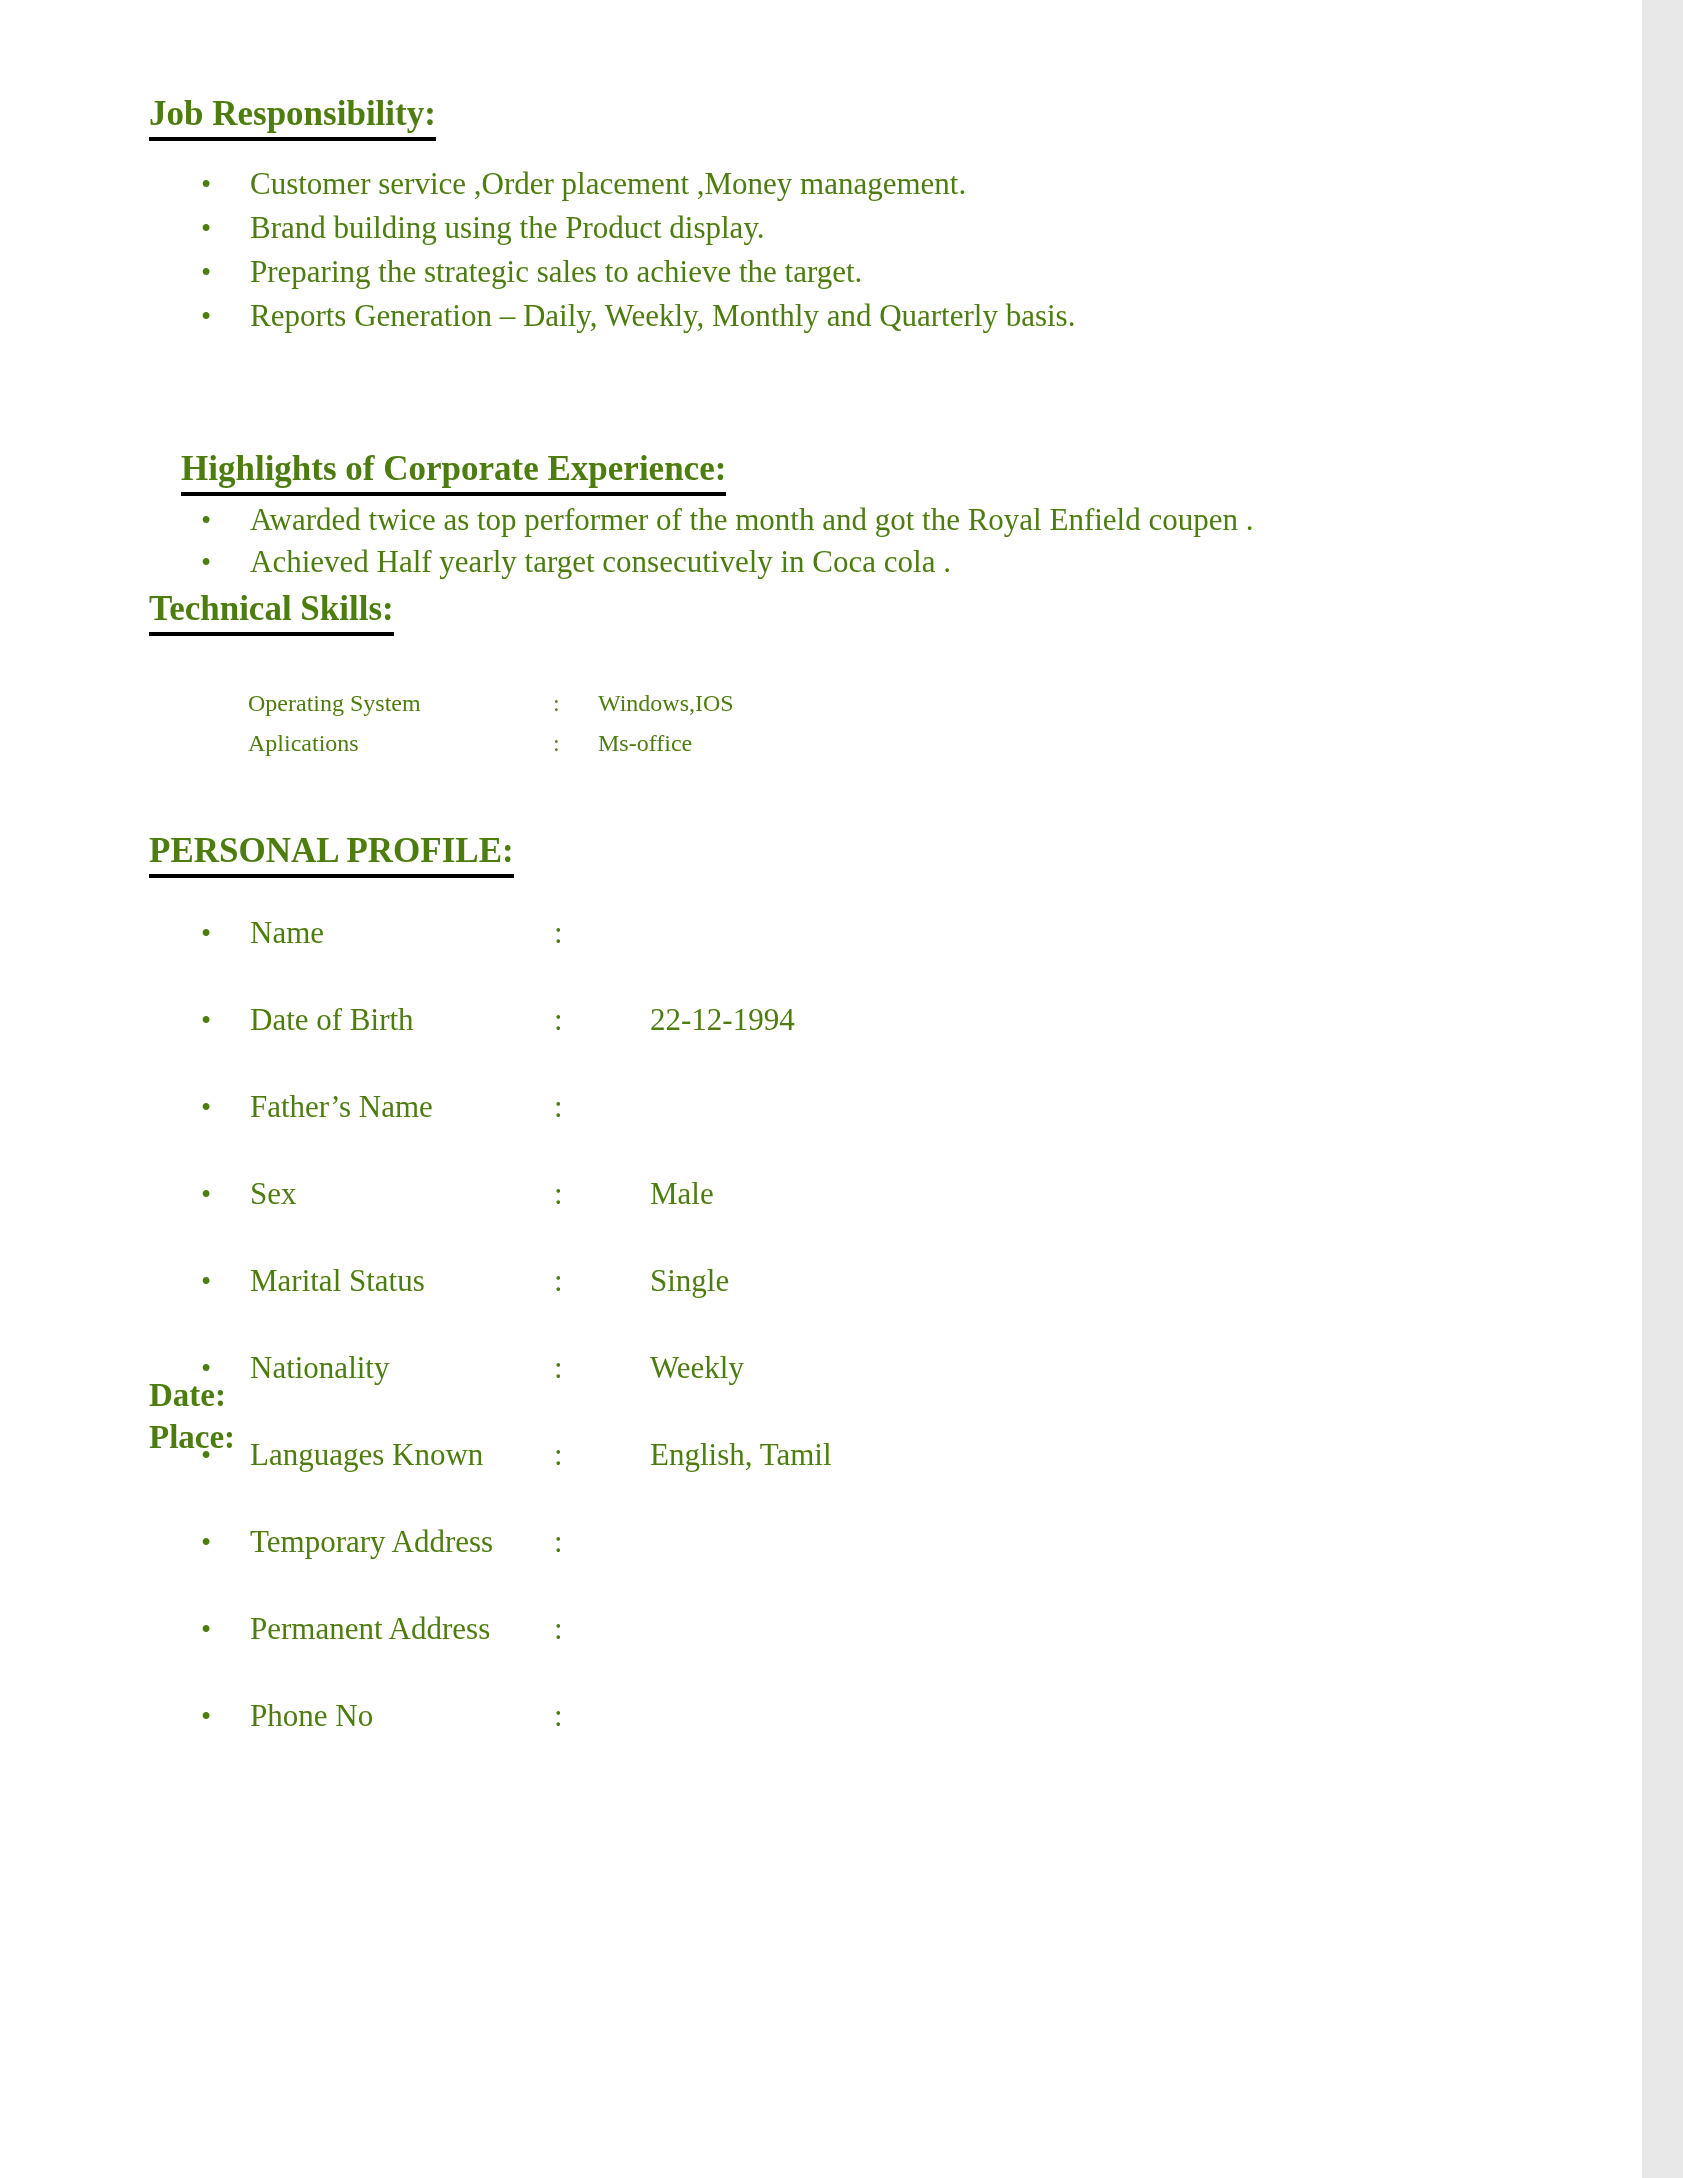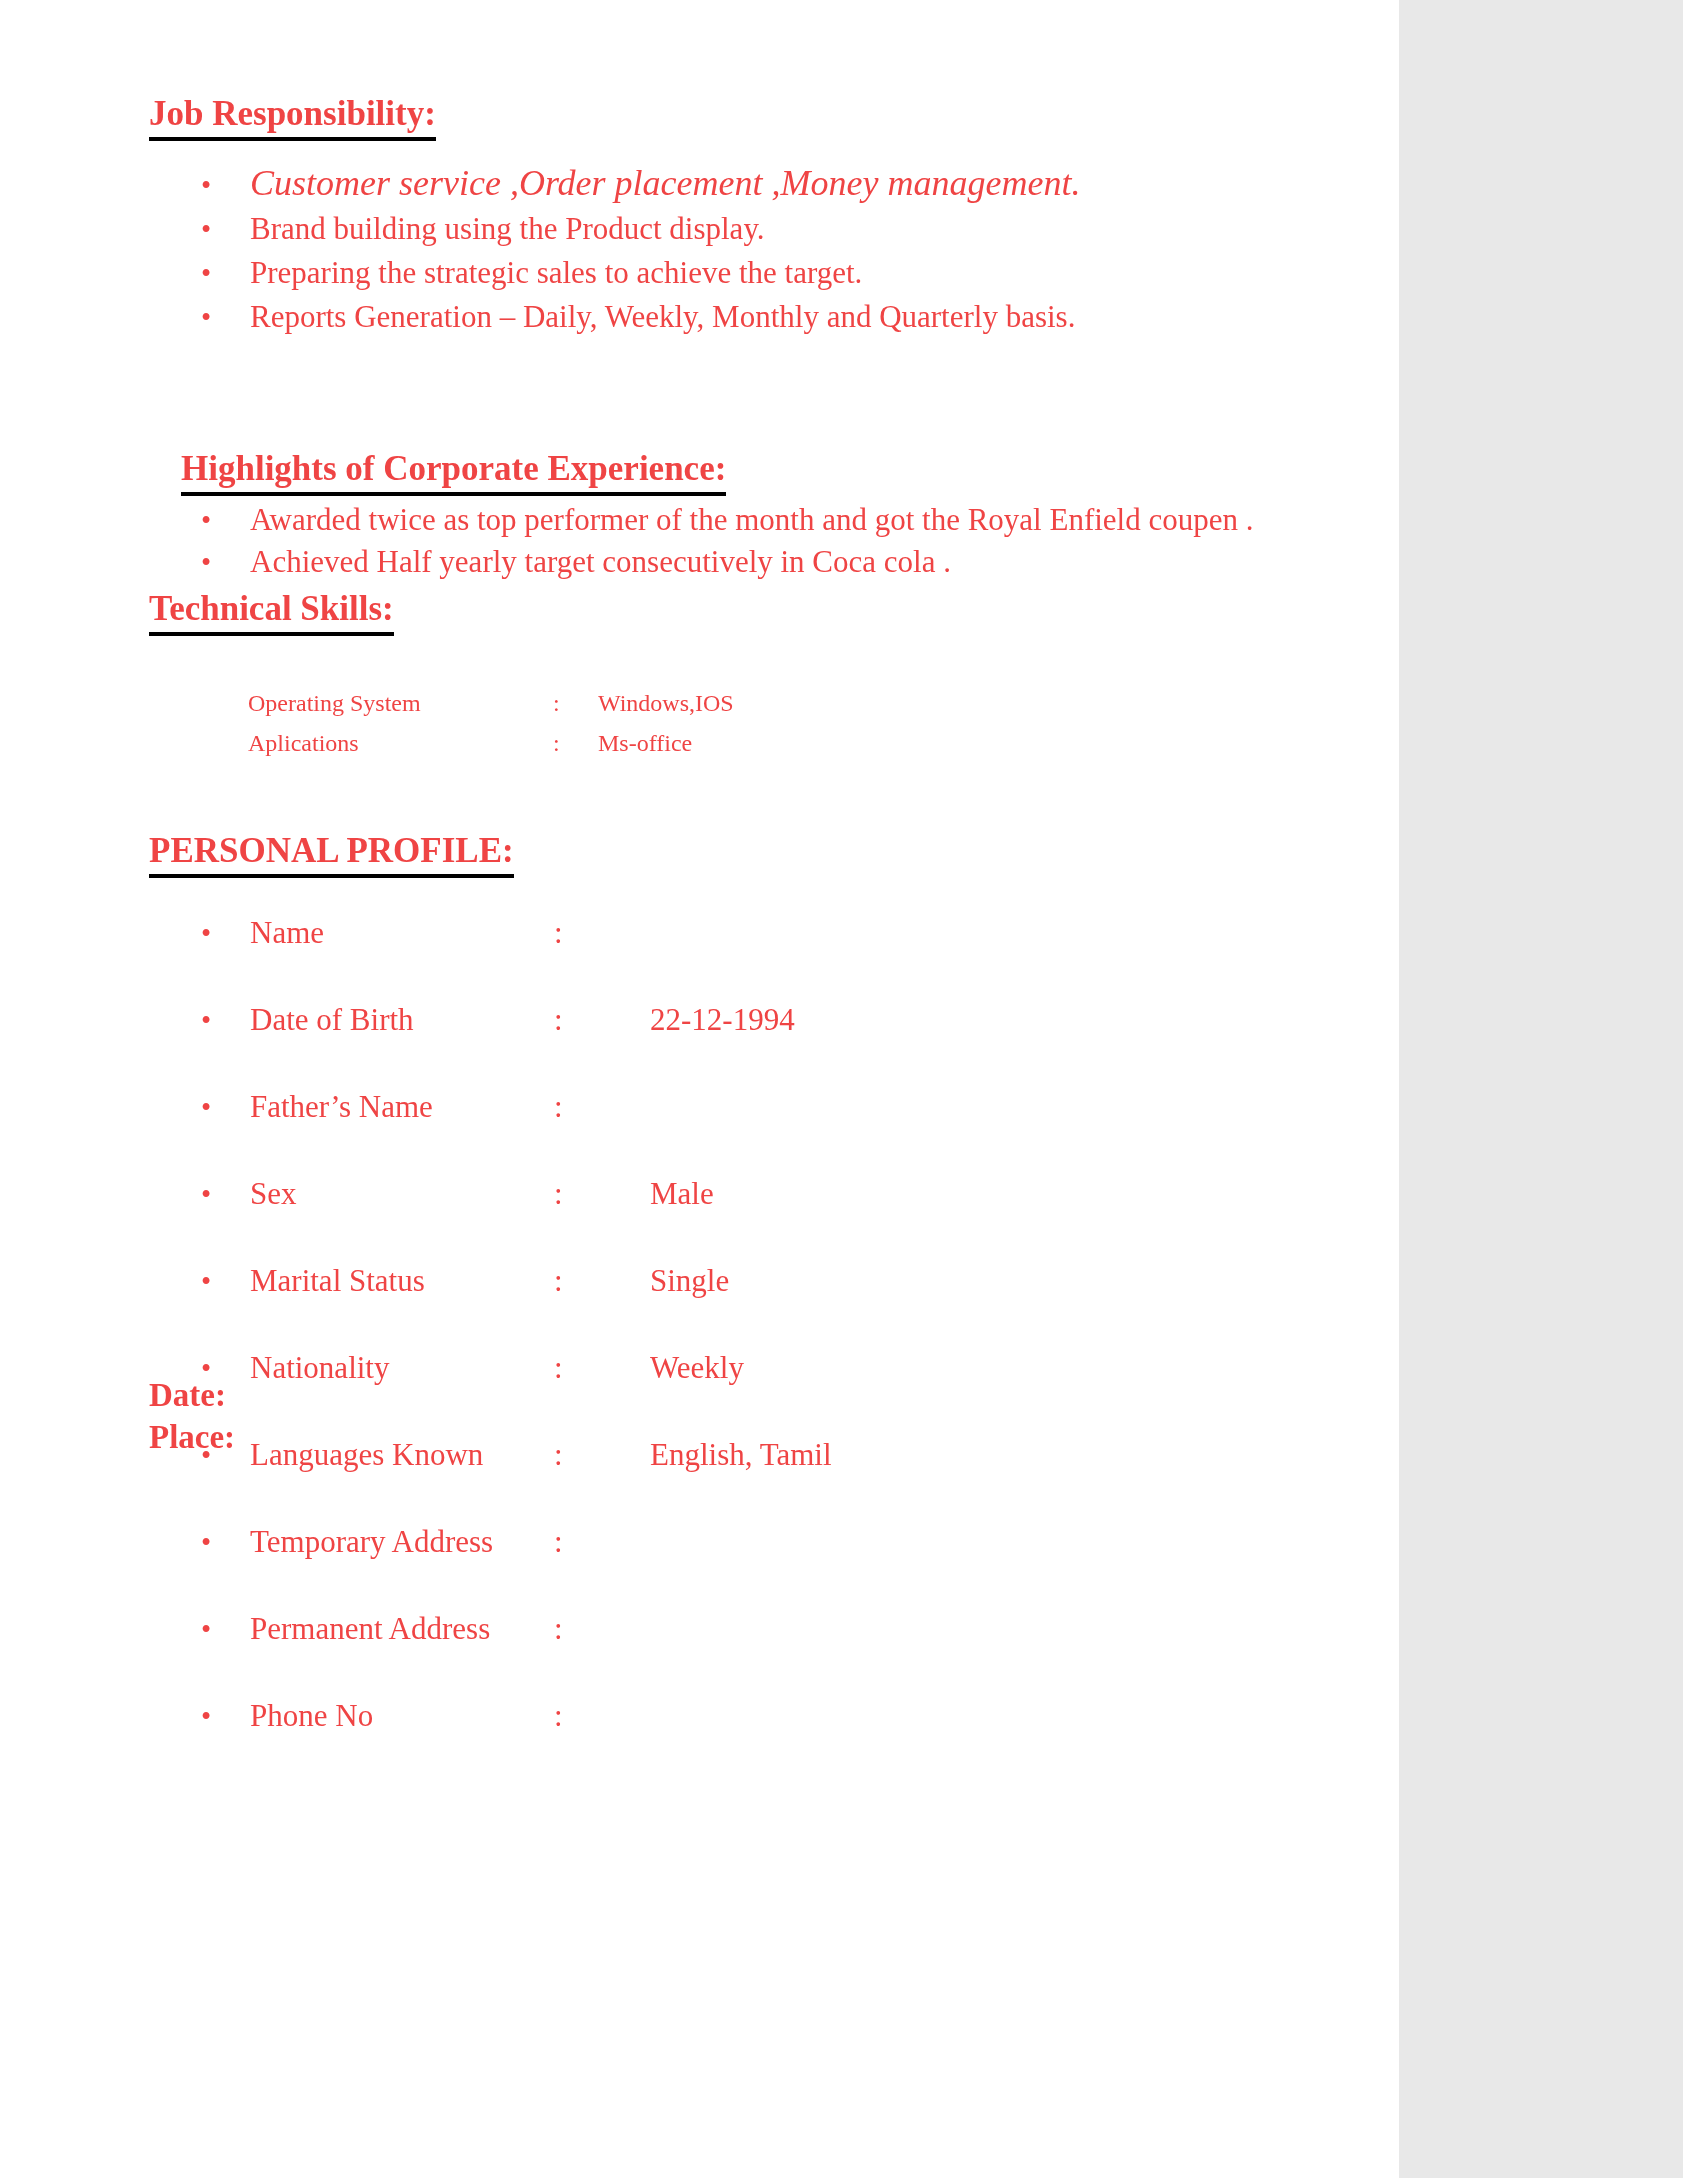--- a/index.html
+++ b/index.html
@@ -2,24 +2,24 @@
 <html><head>
 <meta charset="utf-8">
 <style>
   html, body {
     margin: 0;
     padding: 0;
     background: #e8e8e8;
   }
   .page {
     position: relative;
-    width: 1399px;
+    width: 1642px;
     height: 2178px;
     background: #ffffff;
-    color: #ef4444;
+    color: #4d7c0f;
     font-family: "Liberation Serif", "DejaVu Serif", serif;
     overflow: hidden;
   }
   .section-heading {
     position: absolute;
     left: 149px;
     font-size: 35px;
     font-weight: bold;
     line-height: 1.1;
     white-space: nowrap;
@@ -40,22 +40,21 @@
   .bullet-list li {
     line-height: 43px;
     white-space: nowrap;
   }
   .bullet-list .bullet {
     display: inline-block;
     width: 49px;
     font-size: 29px;
   }
   .bullet-list li.smaller .item-text {
-    font-size: 36px;
-    font-style: italic;
+    font-size: 31px;
   }
   .highlights-list li { line-height: 42px; }
   .skill-rows {
     position: absolute;
     left: 248px;
     font-size: 24px;
   }
   .skill-row {
     line-height: 40px;
     white-space: nowrap;

